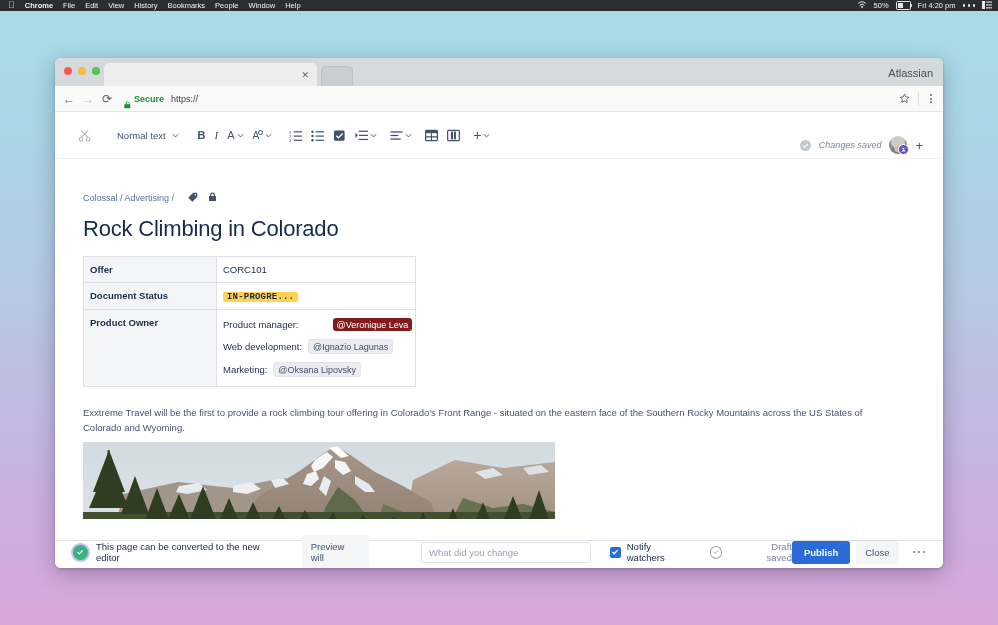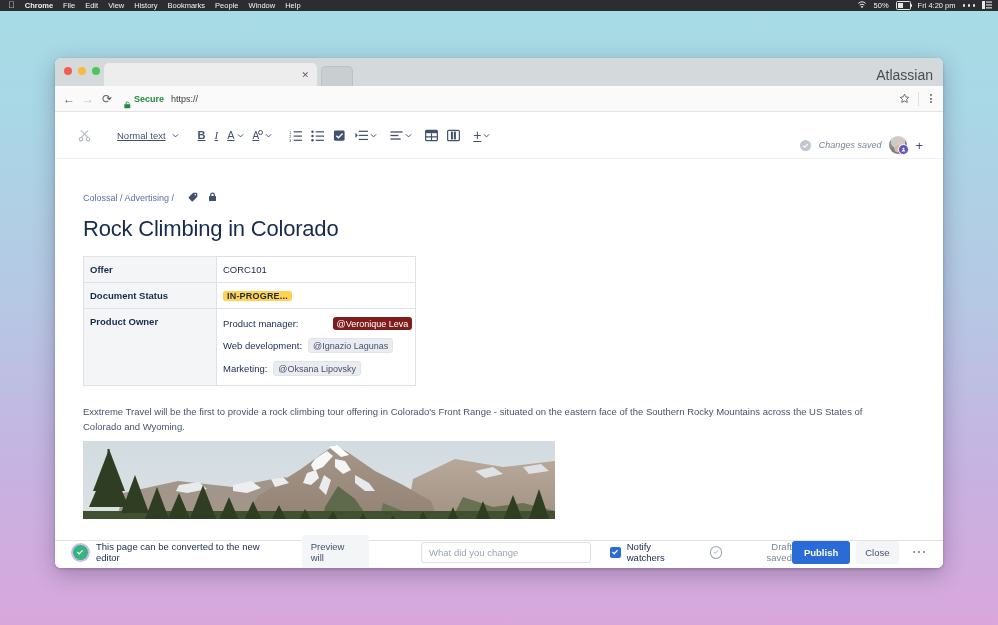--- a/index.html
+++ b/index.html
@@ -36,35 +36,35 @@
   .tab{
     position:absolute;left:49px;bottom:0;width:213px;height:23px;background:#ededed;
     border-radius:5px 5px 0 0;display:flex;align-items:center;
   }
   .tab .tabtitle{font-size:8px;color:#3c4043;padding-left:10px;flex:1;}
   .tab .tabclose{font-size:9px;color:#5f6368;padding-right:8px;}
   .tabstub{
     position:absolute;left:266px;bottom:0;width:30px;height:19px;background:#c9ced1;
     border:1px solid #bcc1c4;border-bottom:none;border-radius:5px 5px 0 0;
   }
-  .wintitle{position:absolute;right:10px;top:9px;font-size:14px;color:#4a4d50;text-align:right;}
+  .wintitle{position:absolute;right:10px;top:9px;font-size:11px;color:#4a4d50;text-align:right;}
   #chrometoolbar{height:25px;background:#fafafa;border-bottom:1px solid #e4e4e4;display:flex;align-items:center;padding:0 6px;}
   .navbtn{width:16px;height:16px;display:flex;align-items:center;justify-content:center;color:#5f6368;font-size:12px;margin-right:3px;}
   .navbtn.dim{color:#bdc1c6;}
   .omnibox{flex:1;height:17px;display:flex;align-items:center;margin-left:6px;}
   .lockicon{width:7px;height:8px;margin-right:3px;}
   .secure{font-size:9px;color:#1e8e3e;font-weight:bold;margin-right:7px;}
   .urltext{font-size:9px;color:#3c4043;}
   .starbtn{width:16px;height:16px;display:flex;align-items:center;justify-content:center;color:#5f6368;}
   .sep{width:1px;height:14px;background:#e0e0e0;margin:0 6px;}
   .kebab{display:flex;flex-direction:column;gap:1.5px;align-items:center;width:12px;}
   .kebab i{width:2px;height:2px;border-radius:50%;background:#5f6368;display:block;}
   
   #edtoolbar{height:46px;background:#fff;display:flex;align-items:center;padding:0 20px;border-bottom:1px solid #f0f1f2;}
-  .tbitem{display:flex;align-items:center;justify-content:center;height:20px;padding:0 3px;margin-right:3px;color:#42526e;text-decoration:underline;}
+  .tbitem{display:flex;align-items:center;justify-content:center;height:20px;padding:0 3px;margin-right:3px;color:#42526e;}
   .tbitem svg{display:block;}
   .chev{width:7px;height:7px;margin-left:2px;}
   .normaltext{font-size:9.5px;color:#42526e;padding:0 4px;}
   .tbright{margin-left:auto;display:flex;align-items:center;gap:8px;margin-top:20px;}
   .changes{font-size:9px;color:#7a869a;font-style:italic;}
   .savedcirc{width:11px;height:11px;border-radius:50%;background:#c1c7d0;display:flex;align-items:center;justify-content:center;}
   .avatar{width:18px;height:18px;border-radius:50%;position:relative;
     background:
       radial-gradient(circle at 50% 72%, #e0b79b 0 22%, transparent 23%),
       radial-gradient(circle at 50% 32%, #cfcac4 0 46%, transparent 47%),
@@ -74,21 +74,21 @@
   .plusadd{font-size:13px;color:#42526e;line-height:13px;}
   
   #content{padding:33px 28px 0 28px;position:relative;height:327px;overflow:hidden;}
   .breadcrumb{font-size:9px;color:#5a6fa5;display:flex;align-items:center;gap:0;}
   .bc-icons{display:flex;align-items:center;gap:10px;margin-left:14px;color:#42526e;}
   .pagetitle{font-size:22px;line-height:28px;color:#172b4d;margin-top:11px;letter-spacing:-0.2px;}
   table.info{border-collapse:collapse;margin-top:13px;width:333px;table-layout:fixed;}
   table.info td{border:1px solid #dfe1e6;vertical-align:top;}
   td.hd{width:126px;background:#f4f5f7;font-size:9.5px;font-weight:bold;color:#172b4d;padding:7px 0 7px 6px;}
   td.vl{font-size:9.5px;color:#172b4d;padding:7px 0 7px 6px;}
-  .statuslozenge{background:#ffd351;color:#172b4d;font-weight:bold;font-size:9px;padding:0 4px;border-radius:2px;letter-spacing:.2px;}
+  .statuslozenge{background:#ffd351;color:#172b4d;font-weight:bold;font-size:9px;padding:0 4px;border-radius:2px;letter-spacing:.2px;font-family:Liberation Mono, monospace;}
   .ownerline{display:flex;align-items:center;margin-bottom:8px;font-size:9.5px;color:#172b4d;}
   .ownerline:last-child{margin-bottom:0;}
   .ownerline .lbl{margin-right:6px;}
   .mention{font-size:9px;border-radius:3px;padding:1.5px 4px;white-space:nowrap;}
   .mention.sel{background:#7f1d1d;color:#fff;margin-left:28px;}
   .mention.plain{background:#ebecf0;color:#42526e;border:1px solid #e2e4e9;}
   .bodytext{font-size:9.5px;line-height:15px;color:#44546f;margin-top:18px;width:810px;}
   .photo{margin-top:7px;width:472px;height:95px;overflow:hidden;background:#cfd9de;}
   
   #bottombar{

